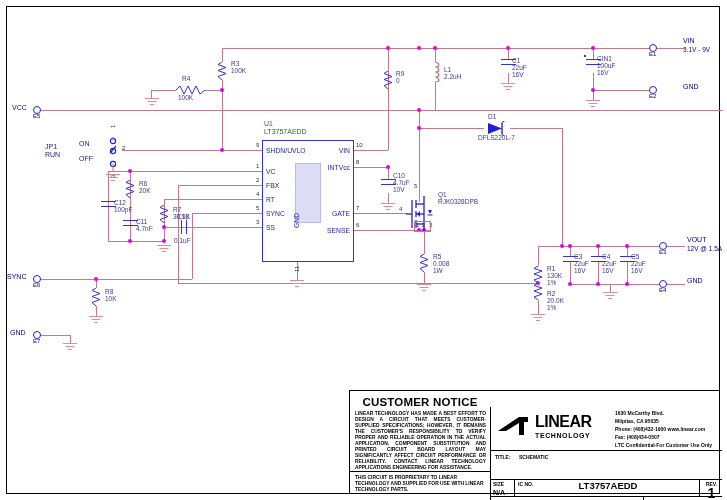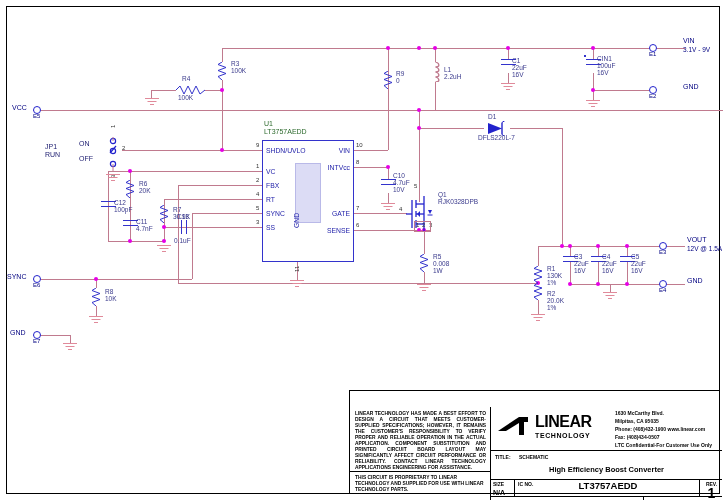--- a/index.html
+++ b/index.html
@@ -537,20 +537,21 @@
   <div class="t nav" style="left:33px;top:282px;font-size:6px;">E6</div>
   <div class="t nav" style="left:7px;top:273px;font-size:7px;">SYNC</div>
 
   <div class="term" style="left:33px;top:331px;"></div>
   <div class="t nav" style="left:33px;top:338px;font-size:6px;">E7</div>
   <div class="t nav" style="left:10px;top:329px;font-size:7px;">GND</div>
 
   <div class="tb">
 
     <div class="tbcell" style="left:0;top:0;width:140px;height:102px;">
+      <div class="cn-title" style="position:absolute;left:0;top:5px;width:140px;">CUSTOMER NOTICE</div>
       <div class="cn-body" style="position:absolute;left:5px;top:20px;width:131px;">LINEAR TECHNOLOGY HAS MADE A BEST EFFORT TO DESIGN A CIRCUIT THAT MEETS CUSTOMER-SUPPLIED SPECIFICATIONS; HOWEVER, IT REMAINS THE CUSTOMER'S RESPONSIBILITY TO VERIFY PROPER AND RELIABLE OPERATION IN THE ACTUAL APPLICATION.  COMPONENT SUBSTITUTION AND PRINTED CIRCUIT BOARD LAYOUT MAY SIGNIFICANTLY AFFECT CIRCUIT PERFORMANCE OR RELIABILITY.  CONTACT LINEAR TECHNOLOGY APPLICATIONS ENGINEERING FOR ASSISTANCE.</div>
       <div class="tbcell bt" style="left:0;top:80px;width:140px;height:0;"></div>
       <div class="cn-foot" style="position:absolute;left:5px;top:84px;width:131px;">THIS CIRCUIT IS PROPRIETARY TO LINEAR TECHNOLOGY AND SUPPLIED FOR USE WITH LINEAR TECHNOLOGY PARTS.</div>
     </div>
 
     <div class="tbcell bl" style="left:140px;top:16px;width:231px;height:102px;">
 
       <div class="tbcell bb" style="left:0;top:0;width:231px;height:44px;">
         <div style="position:absolute;left:4px;top:6px;width:8px;height:0;"></div>
 
@@ -565,21 +566,20 @@
         <div class="addr" style="position:absolute;left:124px;top:3px;">1630 McCarthy Blvd.</div>
         <div class="addr" style="position:absolute;left:124px;top:11px;">Milpitas, CA 95035</div>
         <div class="addr" style="position:absolute;left:124px;top:19px;">Phone: (408)432-1900   www.linear.com</div>
         <div class="addr" style="position:absolute;left:124px;top:27px;">Fax: (408)434-0507</div>
         <div class="addr" style="position:absolute;left:124px;top:35px;">LTC Confidential-For Customer Use Only</div>
       </div>
 
       <div class="tbcell bb" style="left:0;top:44px;width:231px;height:29px;">
         <div class="lbl-sm" style="position:absolute;left:4px;top:3px;">TITLE:</div>
         <div class="lbl-sm" style="position:absolute;left:28px;top:3px;">SCHEMATIC</div>
-        <div class="mid ctr" style="position:absolute;left:0;top:14px;width:231px;">High Efficiency Boost Converter</div>
       </div>
 
       <div class="tbcell bb" style="left:0;top:73px;width:231px;height:17px;">
         <div class="tbcell" style="left:0;top:0;width:23px;height:17px;">
           <div class="lbl-sm" style="position:absolute;left:2px;top:1px;">SIZE</div>
           <div class="lbl-sm" style="position:absolute;left:2px;top:9px;font-size:7px;">N/A</div>
         </div>
         <div class="tbcell bl" style="left:23px;top:0;width:185px;height:17px;">
           <div class="lbl-sm" style="position:absolute;left:3px;top:1px;">IC NO.</div>
           <div class="big ctr" style="position:absolute;left:18px;top:0px;width:150px;">LT3757AEDD</div>

